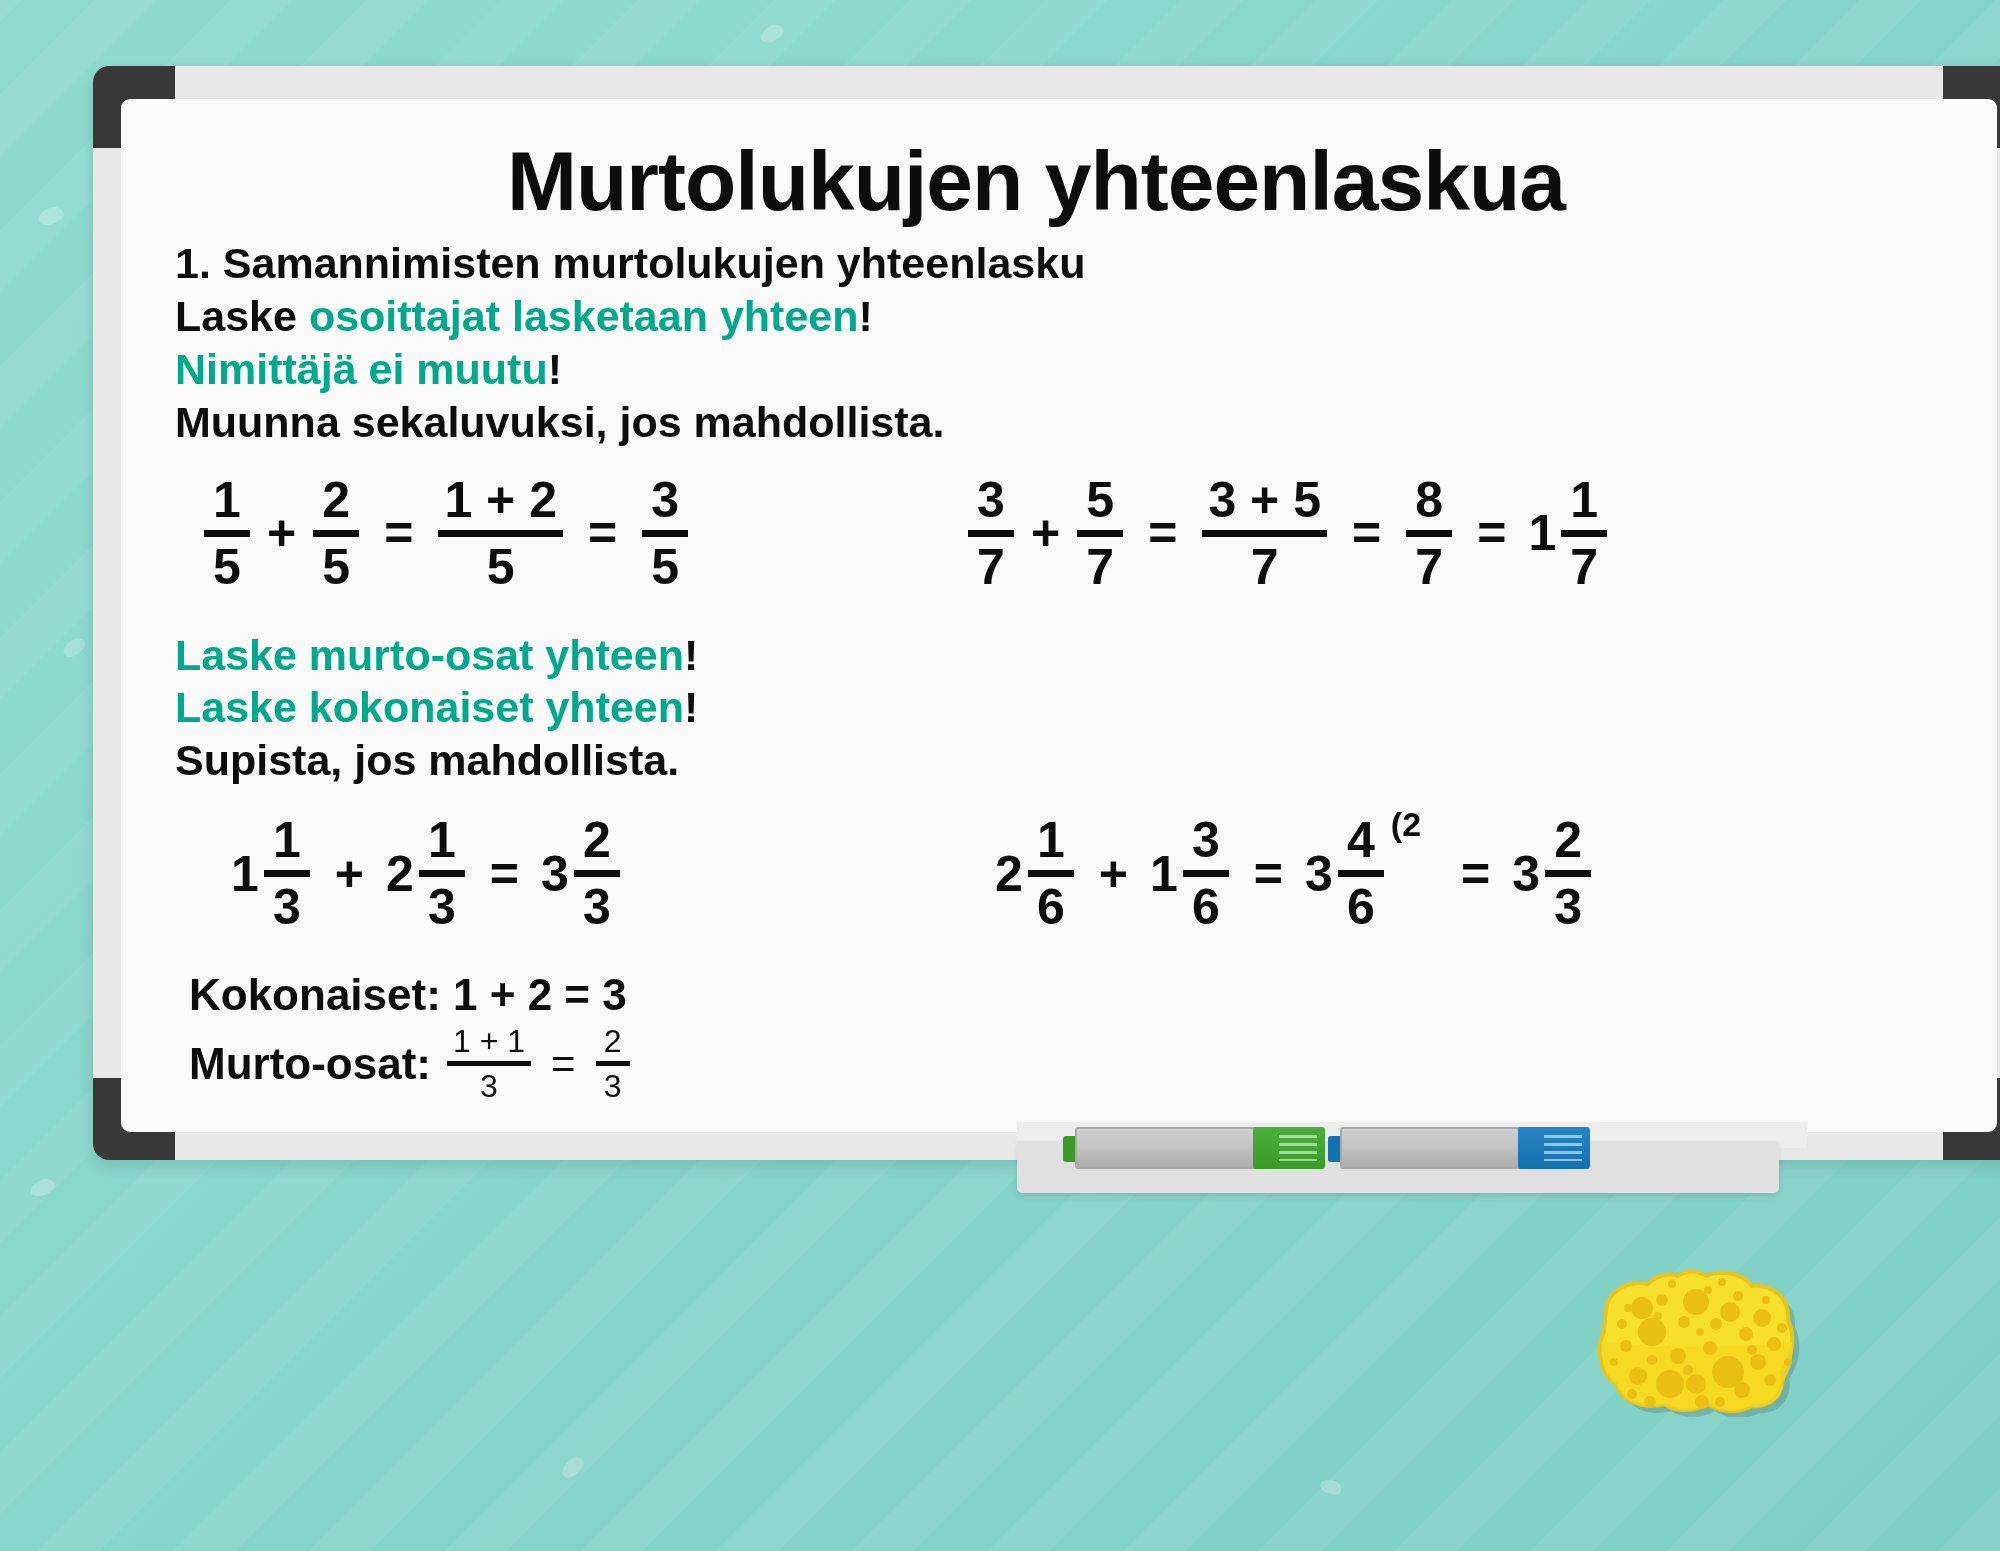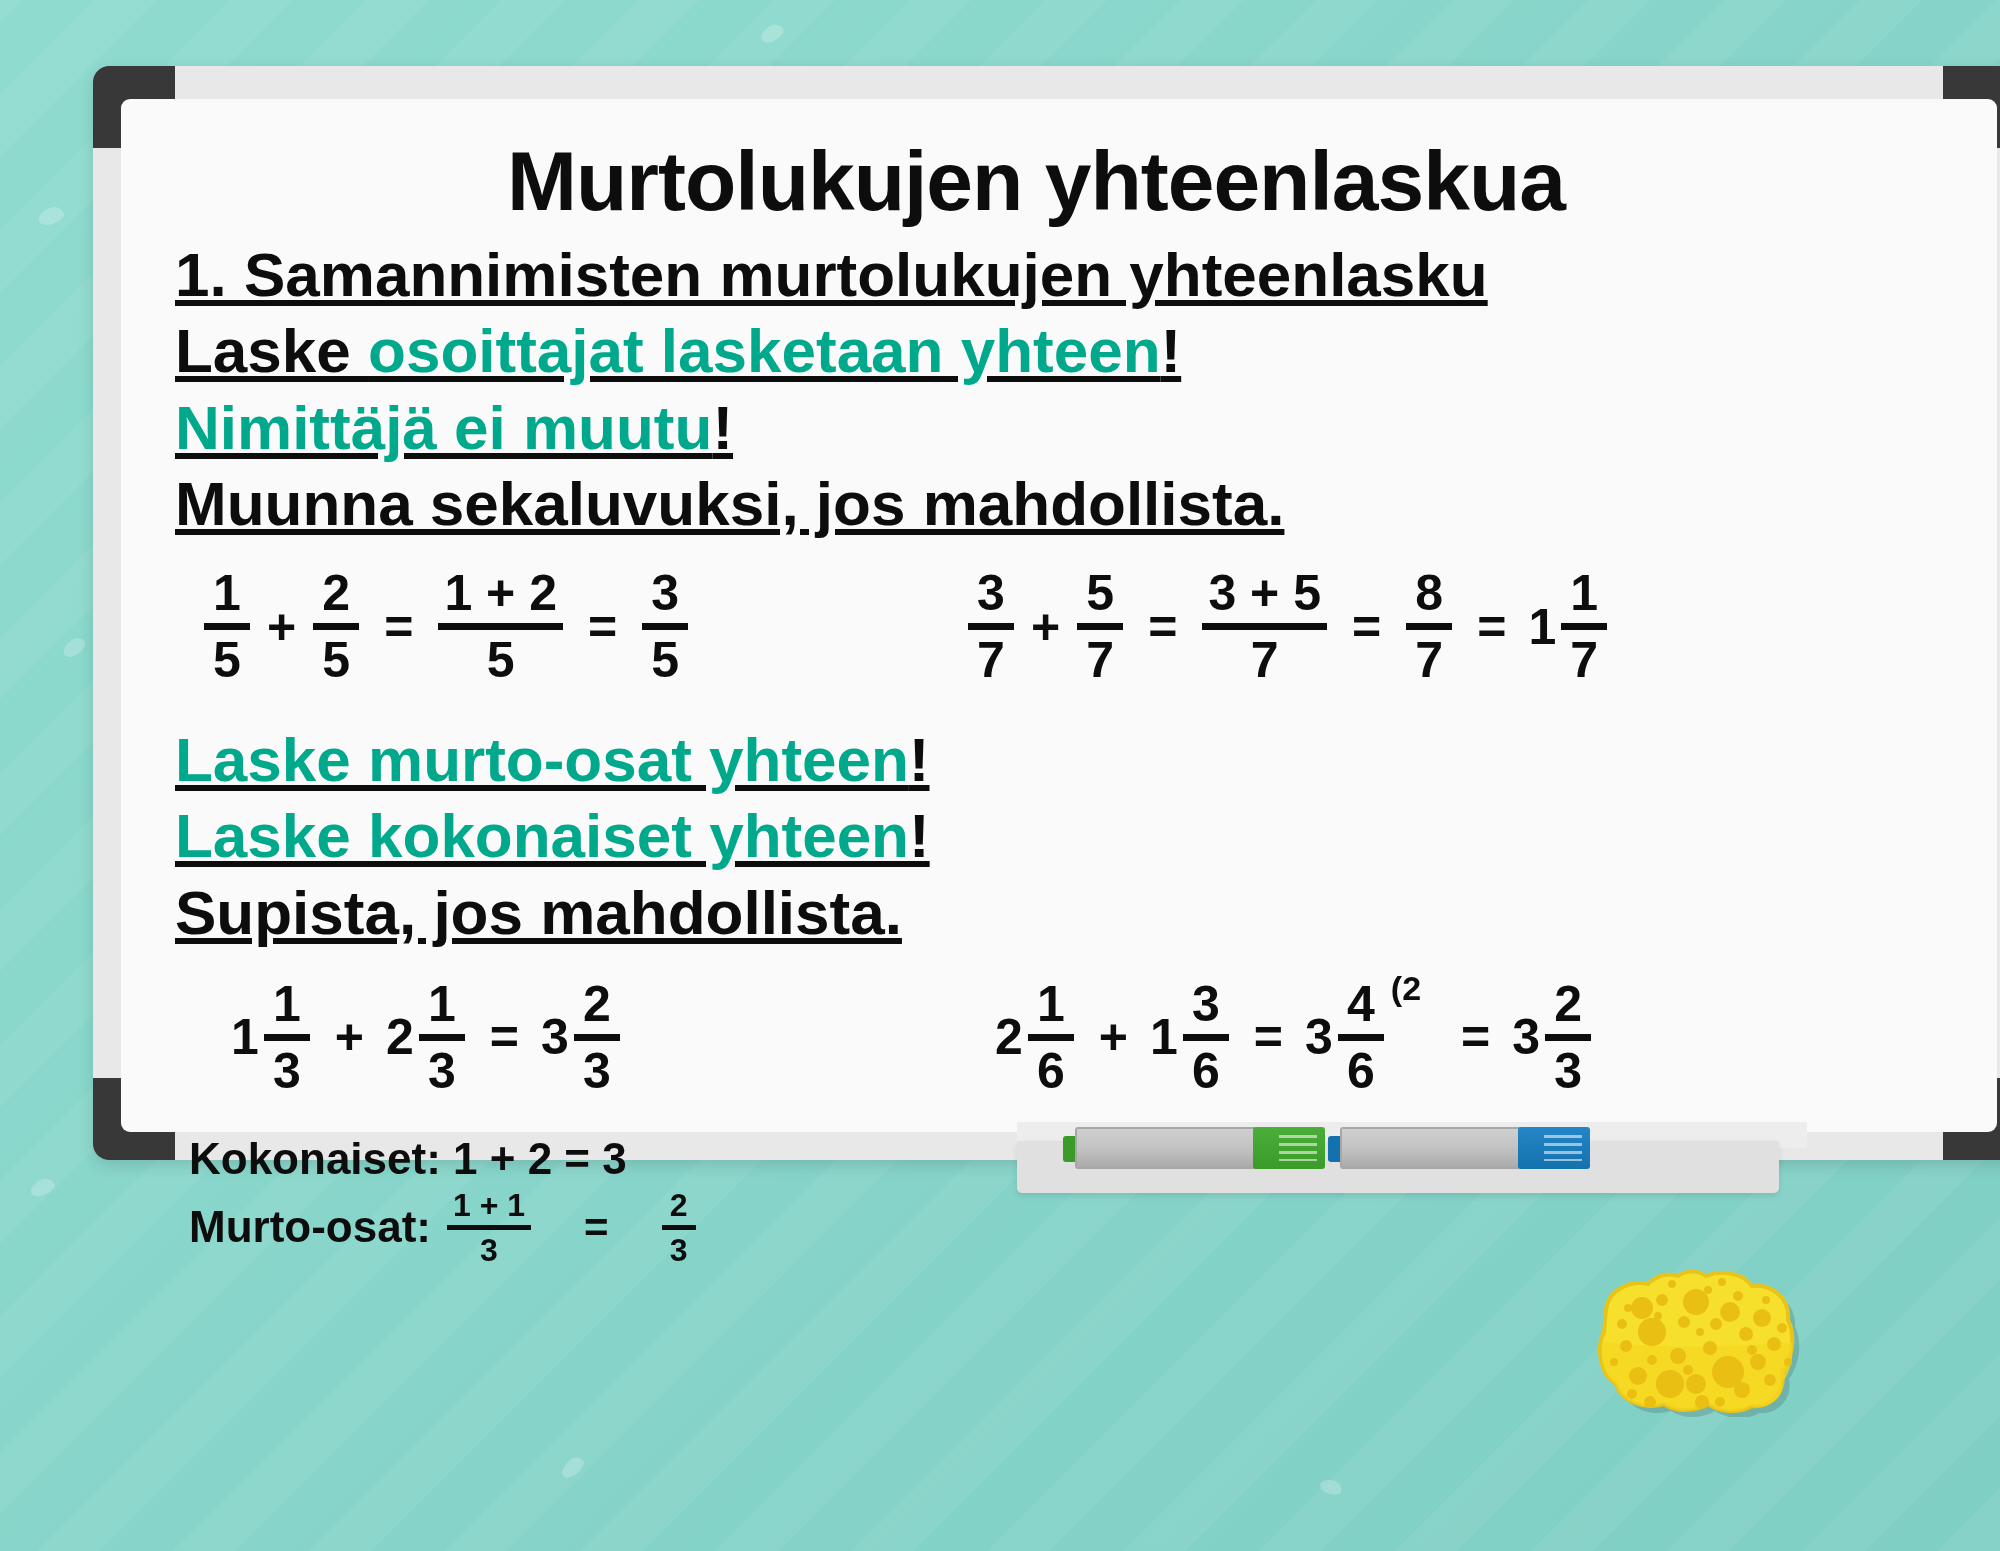--- a/index.html
+++ b/index.html
@@ -152,24 +152,23 @@
   #title {
     font-weight: bold;
     font-size: 84px;
     text-align: center;
     letter-spacing: -1px;
     line-height: 1.0;
     padding-right: 60px;
   }
   .hdr {
     font-weight: bold;
-    font-size: 62px;
+    font-size: 43px;
     line-height: 1.23;
     white-space: nowrap;
-    text-decoration: underline;
   }
   .teal { color: #00a88c; }
   .black { color: #0d0d0d; }
 
   .eq-row {
     position: relative;
     height: 120px;
   }
   .eq {
     position: absolute;
@@ -203,24 +202,23 @@
   .sup {
     font-size: 34px;
     align-self: flex-start;
     margin-left: 4px;
     margin-top: -6px;
   }
 
   .small-eq {
     display: inline-flex;
     align-items: center;
-    font-weight: bold;
+    font-weight: normal;
     font-size: 42px;
     vertical-align: middle;
-    gap: 33px;
   }
   .small-eq .frac { font-size: 32px; margin: 0 6px; }
   .small-eq .frac .bar { height: 5px; min-width: 34px; margin: 2px 0; }
 
   .note {
     font-weight: bold;
     font-size: 44px;
     line-height: 1.28;
     white-space: nowrap;
   }

